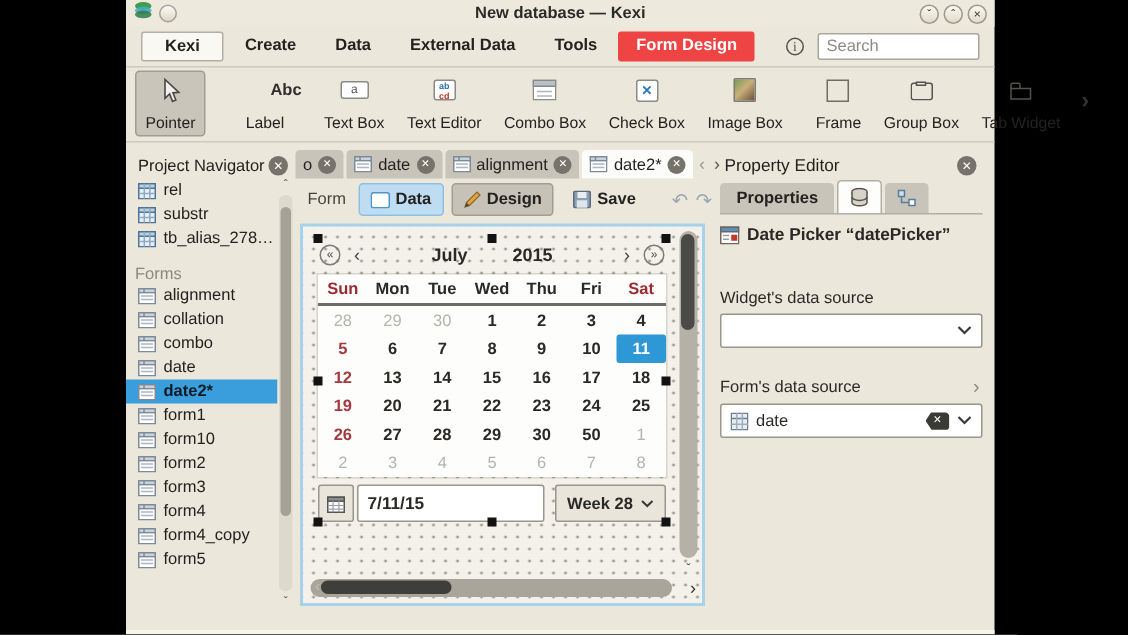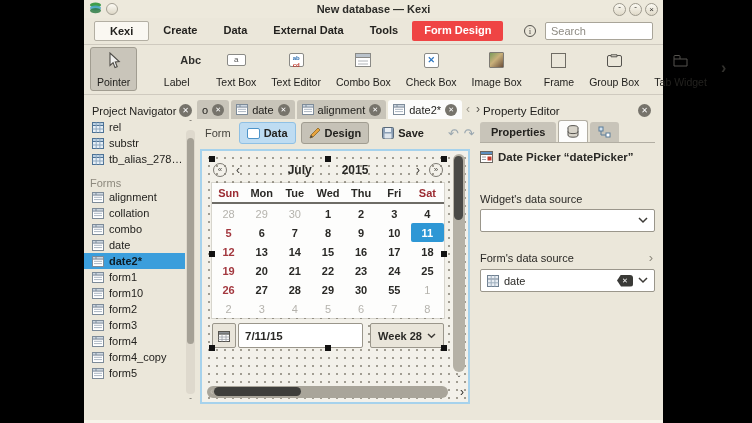--- a/index.html
+++ b/index.html
@@ -568,21 +568,21 @@
                     <span class="calcell">21</span>
                     <span class="calcell">22</span>
                     <span class="calcell">23</span>
                     <span class="calcell">24</span>
                     <span class="calcell">25</span>
                     <span class="calcell sun">26</span>
                     <span class="calcell">27</span>
                     <span class="calcell">28</span>
                     <span class="calcell">29</span>
                     <span class="calcell">30</span>
-                    <span class="calcell">55</span>
+                    <span class="calcell">50</span>
                     <span class="calcell muted">1</span>
                     <span class="calcell muted">2</span>
                     <span class="calcell muted">3</span>
                     <span class="calcell muted">4</span>
                     <span class="calcell muted">5</span>
                     <span class="calcell muted">6</span>
                     <span class="calcell muted">7</span>
                     <span class="calcell muted">8</span>
                   </div>
               </div>

